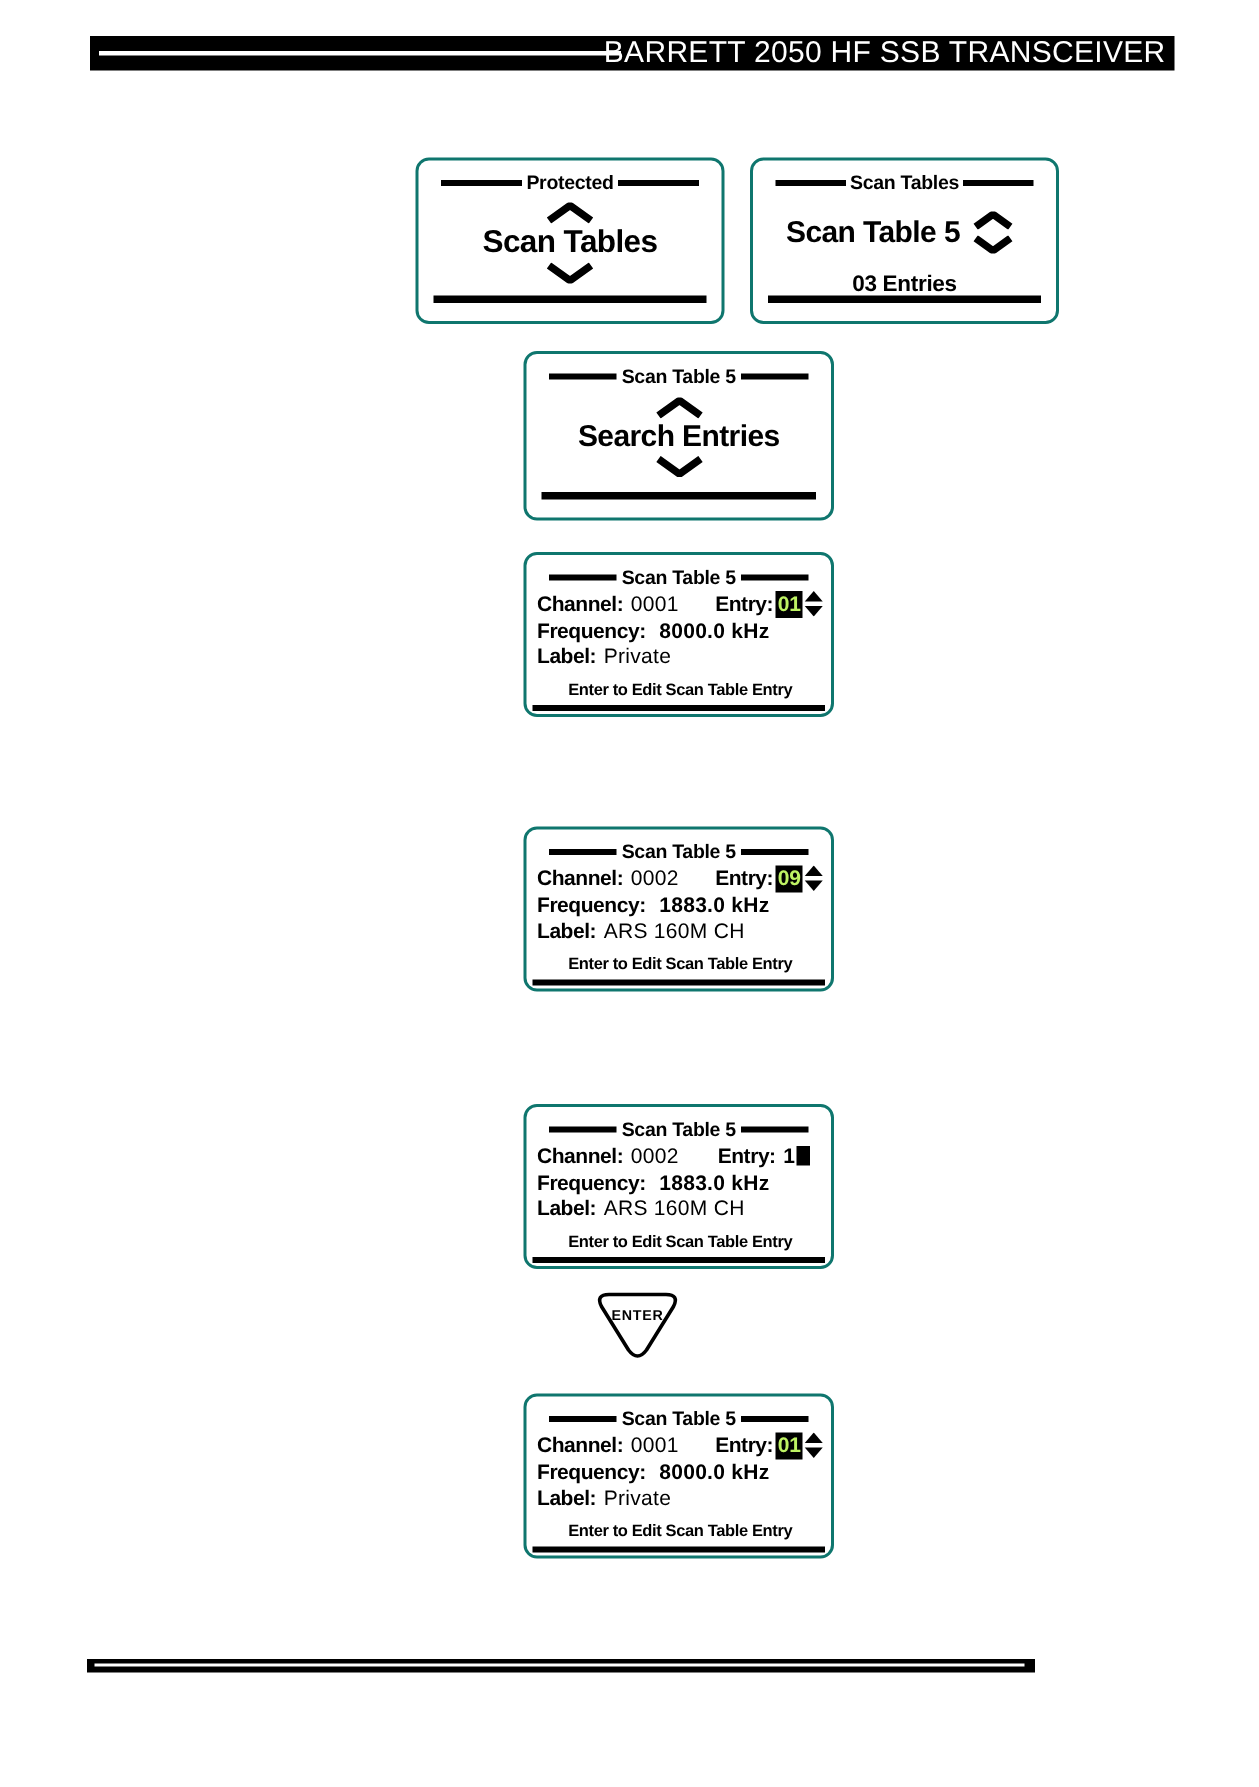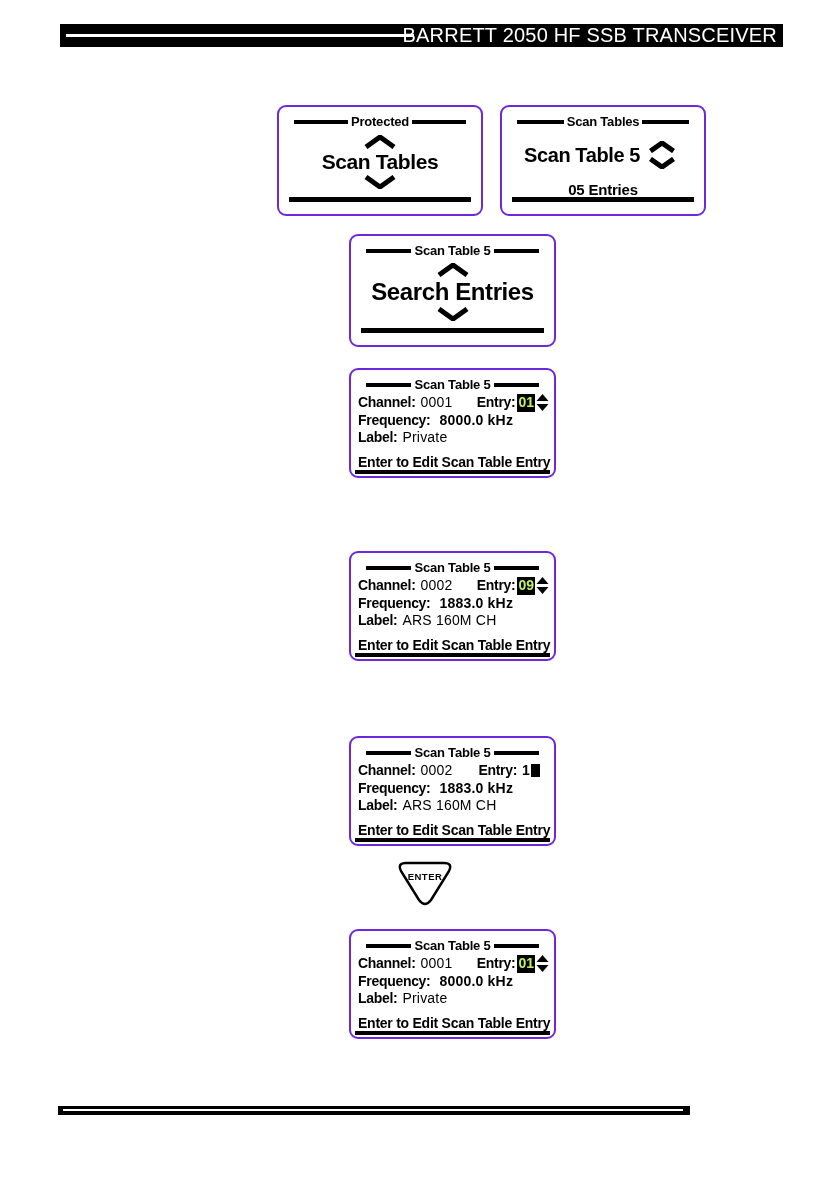--- a/index.html
+++ b/index.html
@@ -15,21 +15,21 @@
   .topbar .hrule{position:absolute;left:6px;top:10px;width:348px;height:3px;background:#fff;}
   .topbar .htitle{
     position:absolute;right:6px;top:0;line-height:23px;color:#fff;
     font-size:20px;font-weight:400;letter-spacing:0.2px;white-space:nowrap;
   }
   .botbar{position:absolute;left:58px;top:1106px;width:632px;height:9px;background:#000;}
   .botbar .frule{position:absolute;left:5px;top:3px;width:620px;height:2px;background:#fff;}
 
   
   .lcd{
-    position:absolute;background:#fff;border:2px solid #6d28d9;border-radius:9px;
+    position:absolute;background:#fff;border:2px solid #0f766e;border-radius:9px;
     box-sizing:border-box;padding:5px 15px;
   }
   .lcd-title{display:flex;align-items:center;margin-top:2px;}
   .lcd-title .rule{flex:1;height:4px;background:#000;}
   .lcd-title .tt{
     padding:0 3px;font-size:13px;font-weight:700;white-space:nowrap;letter-spacing:-0.2px;
   }
   .bbar{position:absolute;background:#000;}
   .bbar.high{left:10px;right:10px;bottom:12px;height:5px;}
   .bbar.low{left:4px;right:4px;bottom:2px;height:4px;}
@@ -61,21 +61,21 @@
   .lbl{font-weight:700;letter-spacing:-0.3px;}
   .val{margin-left:5px;font-weight:400;letter-spacing:0.2px;}
   .val.wgap{margin-left:9px;font-weight:bold;}
   .val.inv{
     background:#000;color:#bef264;font-weight:700;margin-left:2px;padding:0 1px;
     letter-spacing:0;
   }
   .spin{display:block;margin-left:1px;}
   .cursor{display:inline-block;width:9px;height:13px;background:#000;margin-left:1px;}
   .hint{
-    margin-top:7px;text-align:center;font-size:14px;font-weight:700;
+    margin-top:7px;text-align:center;font-size:11px;font-weight:700;
     letter-spacing:-0.25px;white-space:nowrap;
   }
 
   
   .enterkey{position:absolute;left:394px;top:858px;width:62px;height:52px;}
 </style>
 </head>
 <body>
 
 <div class="page">
@@ -113,35 +113,35 @@
       <div class="bigtext" style="font-size:20px;">Scan Table 5</div>
       <div class="chevstack">
         <svg width="28" height="12" viewBox="0 0 34 14">
           <path d="M3 12 L17 2 L31 12" fill="none" stroke="#000" stroke-width="6"></path>
         </svg>
         <svg width="28" height="12" viewBox="0 0 34 14">
           <path d="M3 2 L17 12 L31 2" fill="none" stroke="#000" stroke-width="6"></path>
         </svg>
       </div>
     </div>
-    <div class="subtext">05 Entries</div>
+    <div class="subtext">03 Entries</div>
     <div class="bbar high"></div>
   </div>
 
   <div class="lcd" style="left:349px;top:234px;width:207px;height:113px;">
     <div class="lcd-title">
       <span class="rule"></span>
       <span class="tt">Scan Table 5</span>
       <span class="rule"></span>
     </div>
     <div class="menu-center">
       <svg class="chev" width="34" height="14" viewBox="0 0 34 14">
         <path d="M3 12 L17 2 L31 12" fill="none" stroke="#000" stroke-width="5"></path>
       </svg>
-      <div class="bigtext" style="font-size:24px;">Search Entries</div>
+      <div class="bigtext" style="font-size:20px;">Search Entries</div>
       <svg class="chev" width="34" height="14" viewBox="0 0 34 14">
         <path d="M3 2 L17 12 L31 2" fill="none" stroke="#000" stroke-width="5"></path>
       </svg>
     </div>
     <div class="bbar high"></div>
   </div>
 
   <div class="lcd" style="left:349px;top:368px;width:207px;height:110px;">
     <div class="lcd-title">
       <span class="rule"></span>

